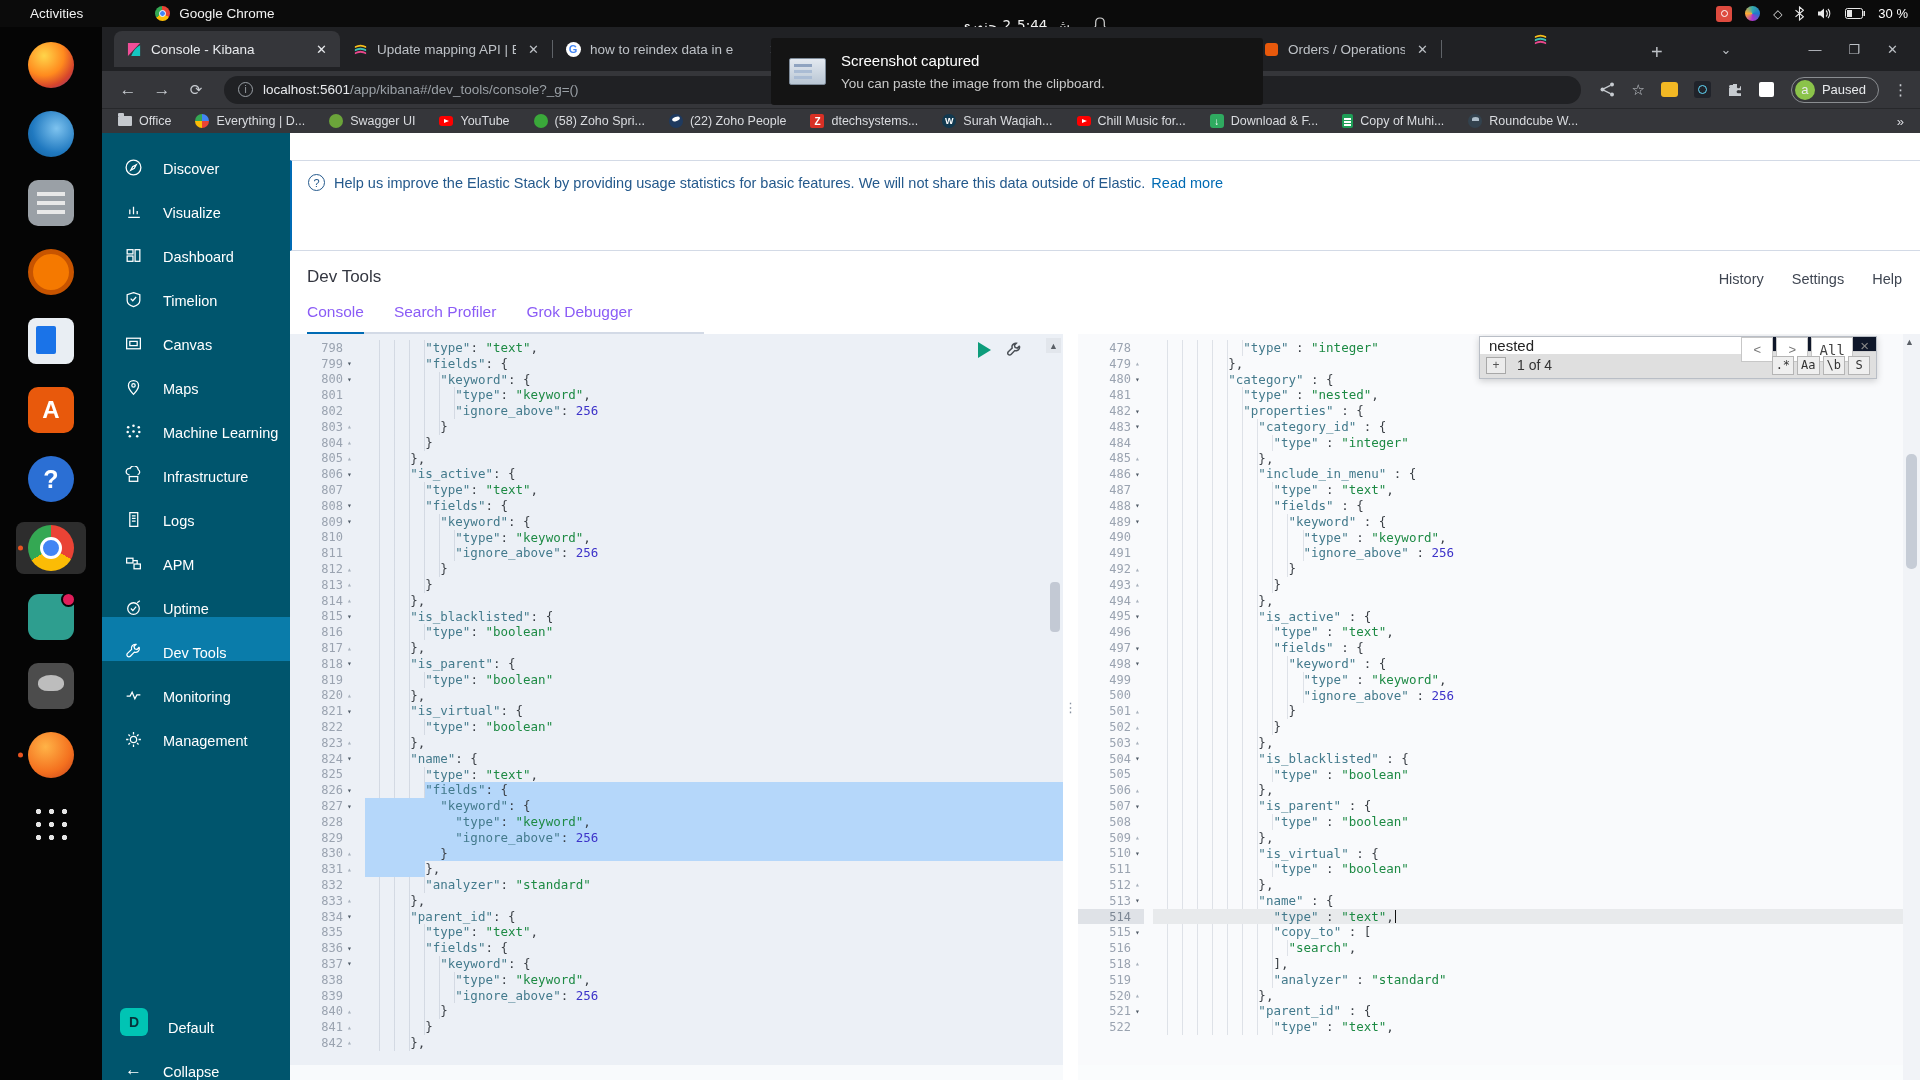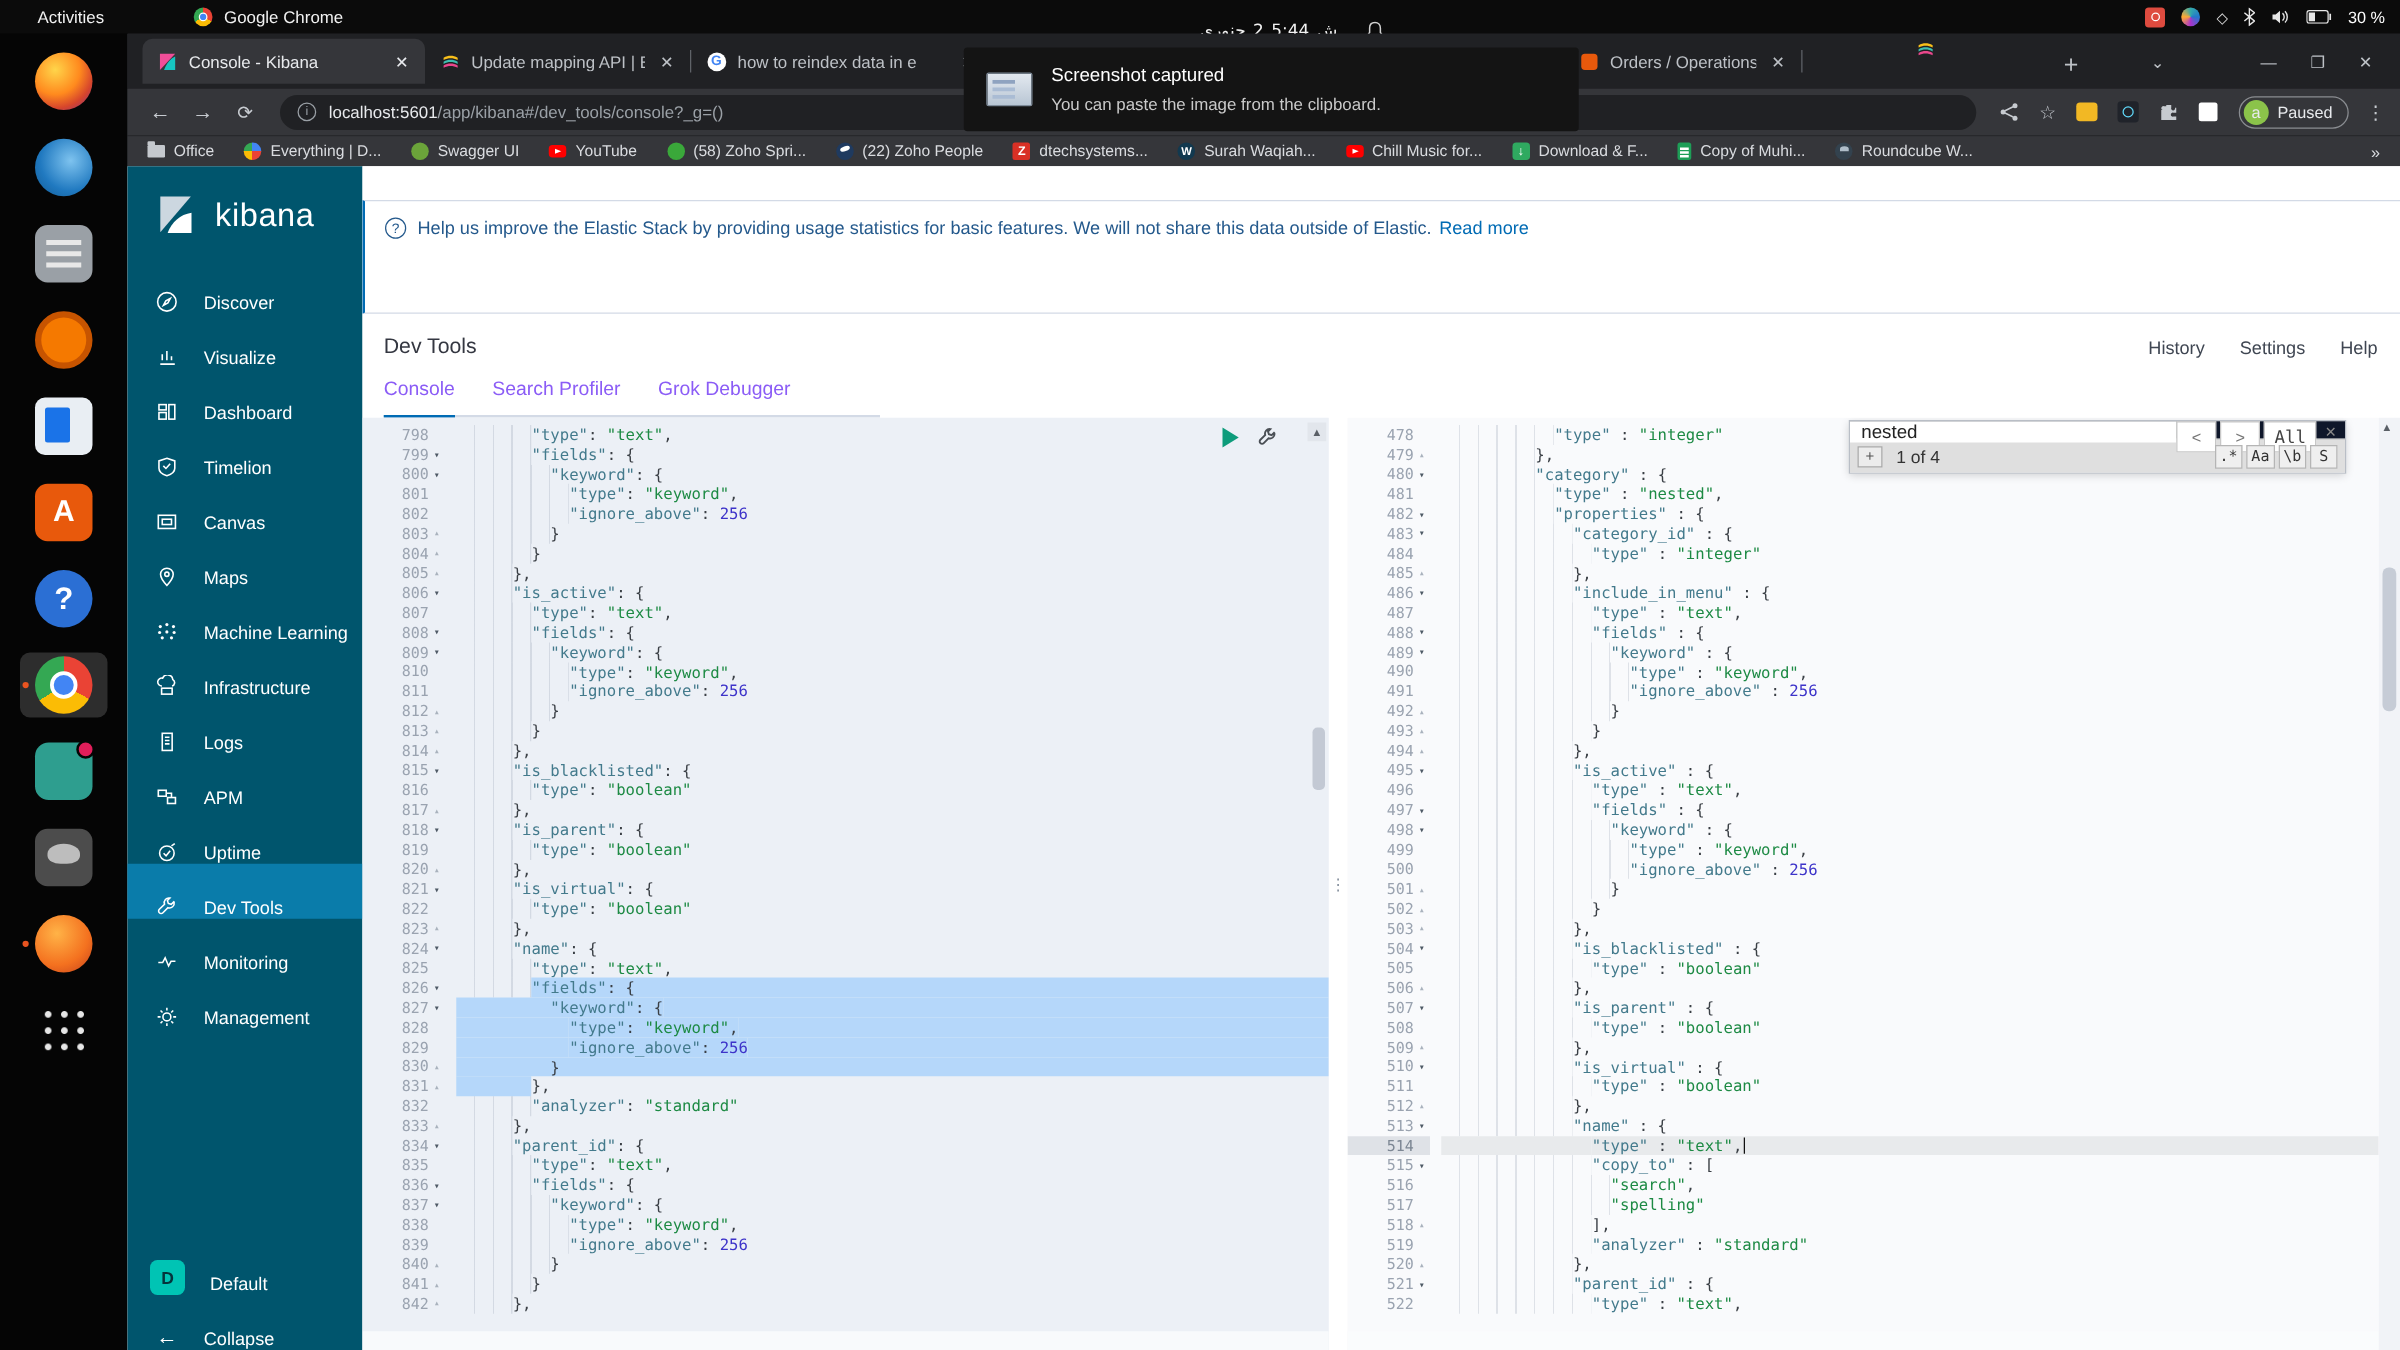--- a/index.html
+++ b/index.html
@@ -401,27 +401,20 @@
         </span>
         <span class="bm">
           <span class="bi bi-roundcube"></span>
           <span>Roundcube W...</span>
         </span>
         <span class="bm-more">»</span>
       </div>
 
     <div class="kpage">
       <div class="sidebar">
-        <div class="k-logo">
-          <svg width="34" height="34" viewBox="0 0 32 32">
-              <path d="M4 2h23L4 29z" fill="#ccd7e0"></path>
-              <path d="M9.5 29.5C12.5 21.5 19 15.5 27.5 14.3v15.2z" fill="#ffffff"></path>
-            </svg>
-          <span class="k-word">kibana</span>
-        </div>
         <div id="sidenav">
             <div class="nav-item">
               <svg viewBox="0 0 18 18" class="nav-ic-svg">
                 <g fill="none" stroke="#fff" stroke-width="1.2">
                   <circle cx="9" cy="9" r="7"></circle>
                   <path d="M11.6 6.4L9.8 9.8 6.4 11.6l1.8-3.4z"></path>
                 </g>
               </svg>
               <span>Discover</span>
             </div>
@@ -1184,27 +1177,20 @@
                     <span class="fold fo">▾</span>
                   </span>
                   <span class="code"><span class="ind">                </span><span class="body"><span class="k">"copy_to"</span> : [</span><span class="fill"></span></span>
                 </div>
                 <div class="cl">
                   <span class="gut">
                     <span class="num">516</span>
                     <span class="fold fc"></span>
                   </span>
                   <span class="code"><span class="ind">                  </span><span class="body"><span class="s">"search"</span>,</span><span class="fill"></span></span>
-                </div>
-                <div class="cl">
-                  <span class="gut">
-                    <span class="num">517</span>
-                    <span class="fold fc"></span>
-                  </span>
-                  <span class="code"><span class="ind">                  </span><span class="body"><span class="s">"spelling"</span></span><span class="fill"></span></span>
                 </div>
                 <div class="cl">
                   <span class="gut">
                     <span class="num">518</span>
                     <span class="fold fc">▴</span>
                   </span>
                   <span class="code"><span class="ind">                </span><span class="body">],</span><span class="fill"></span></span>
                 </div>
                 <div class="cl">
                   <span class="gut">

